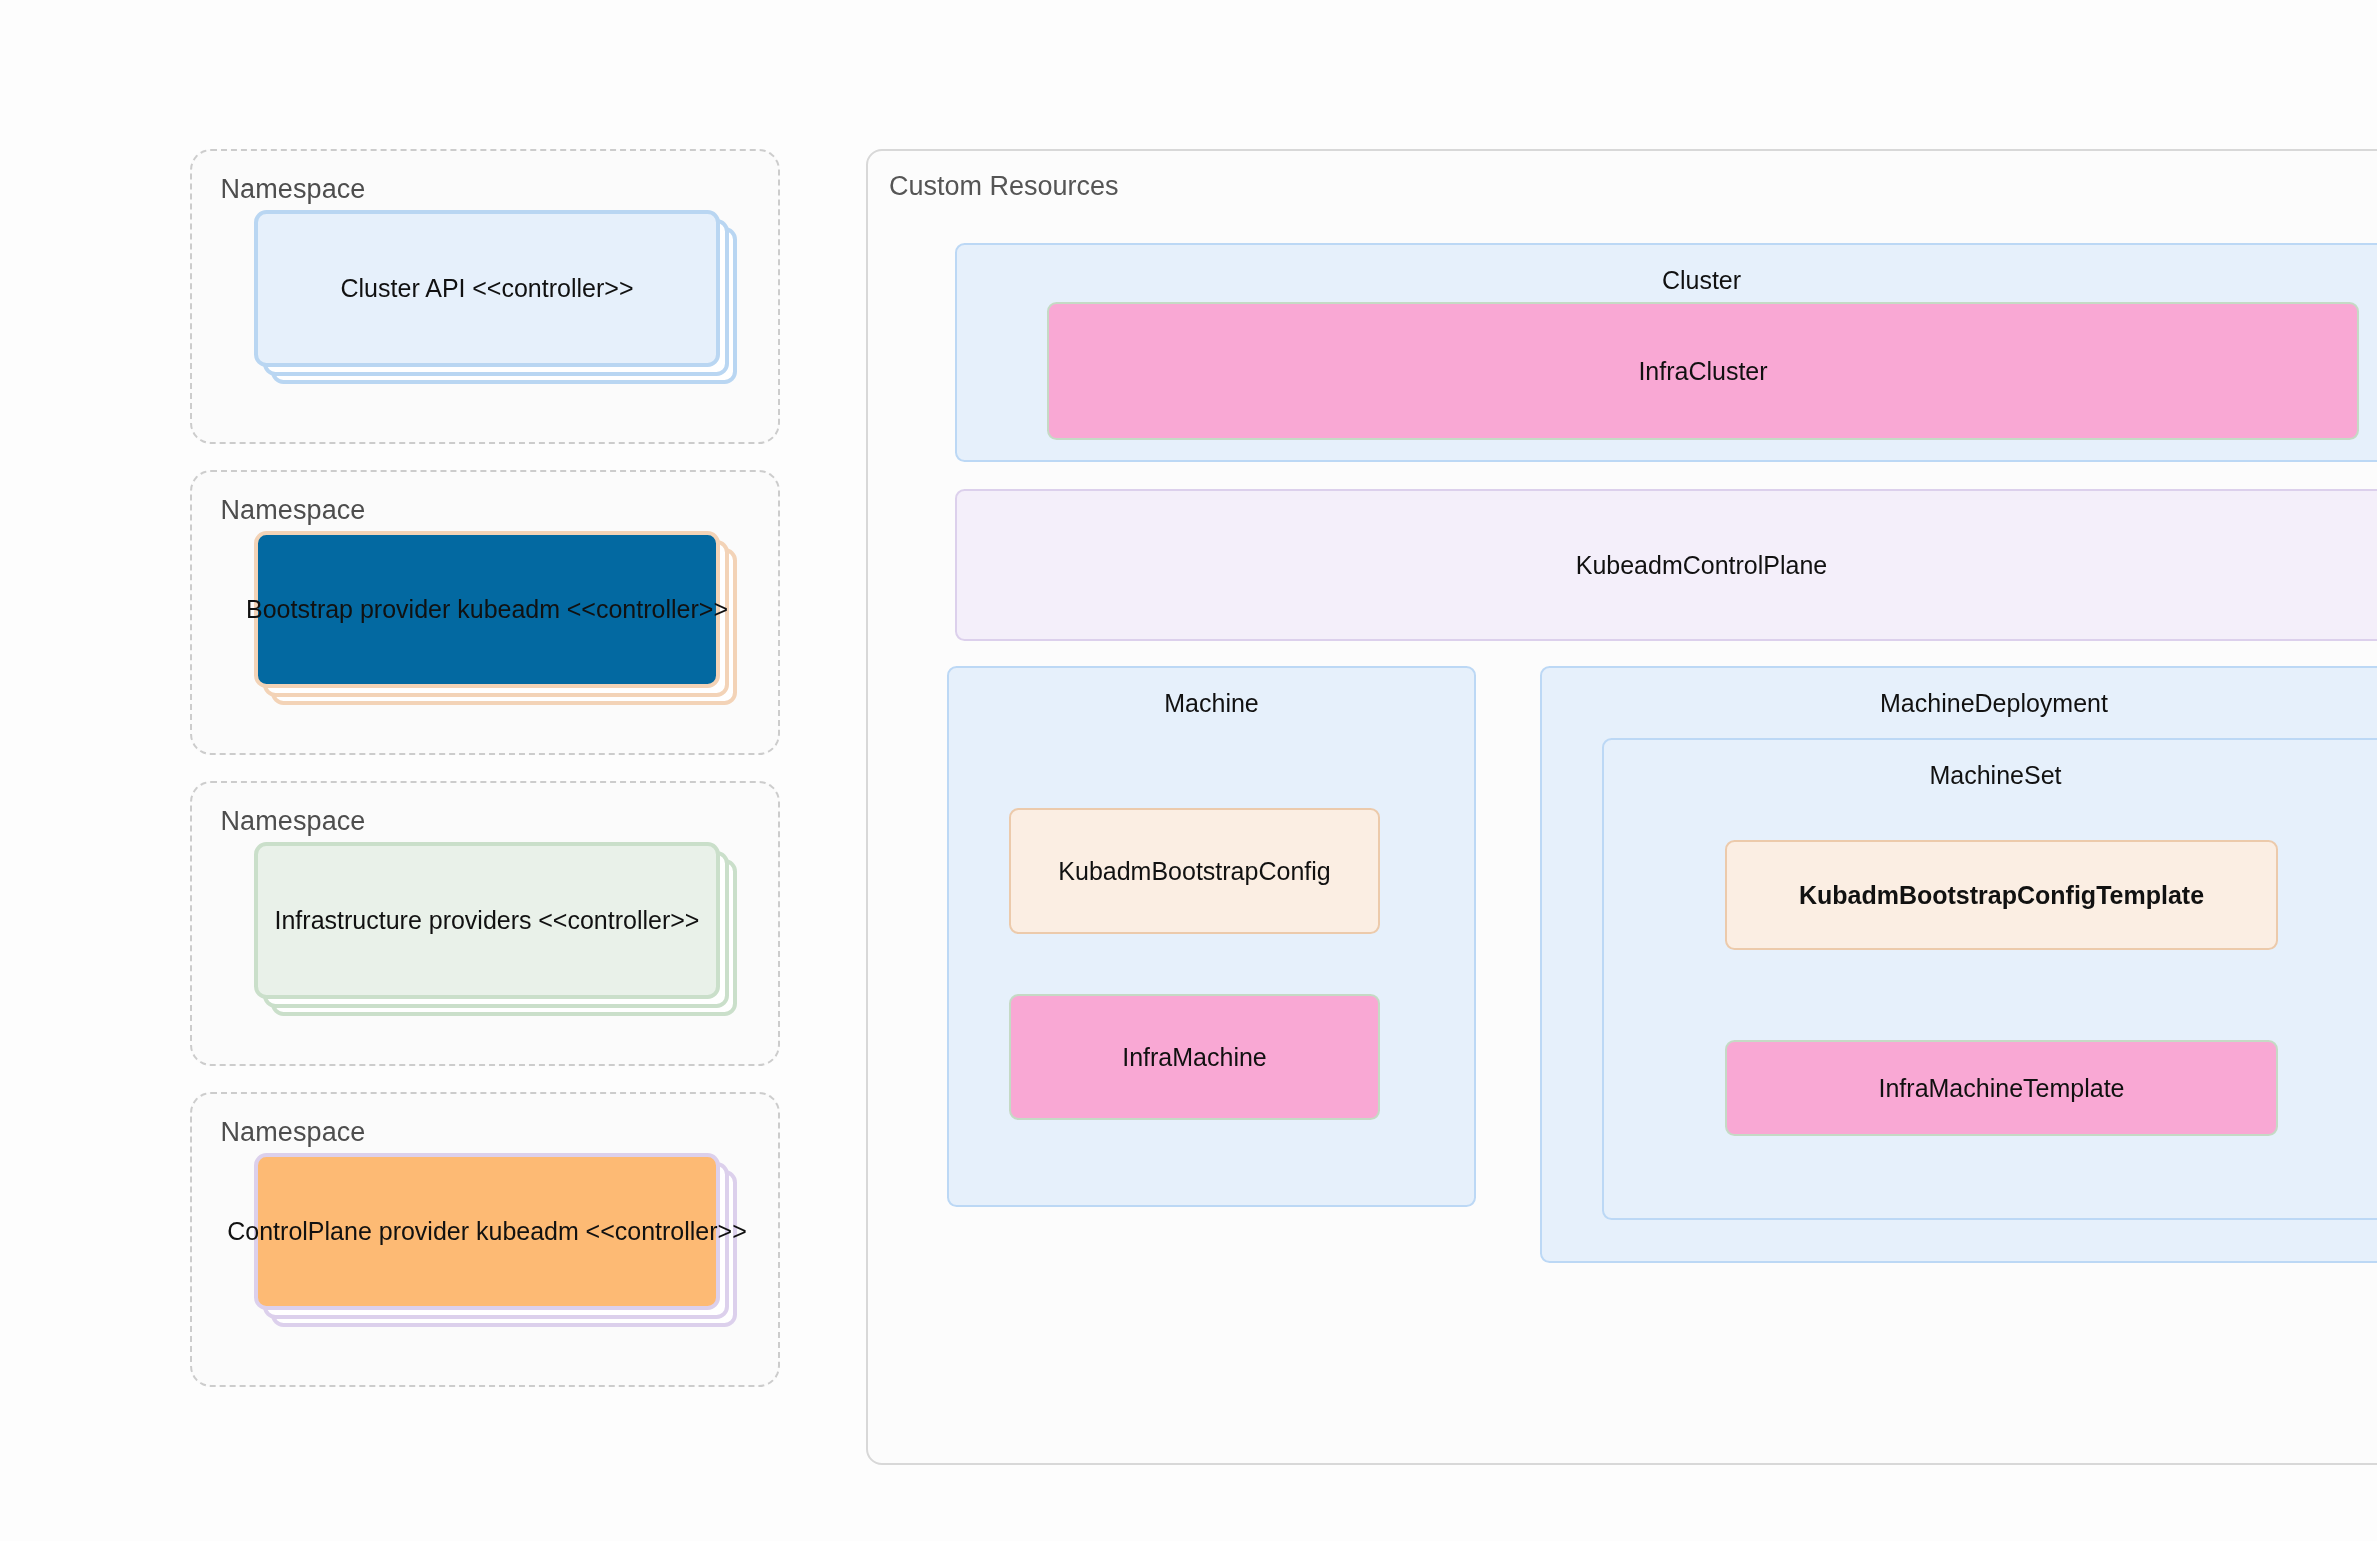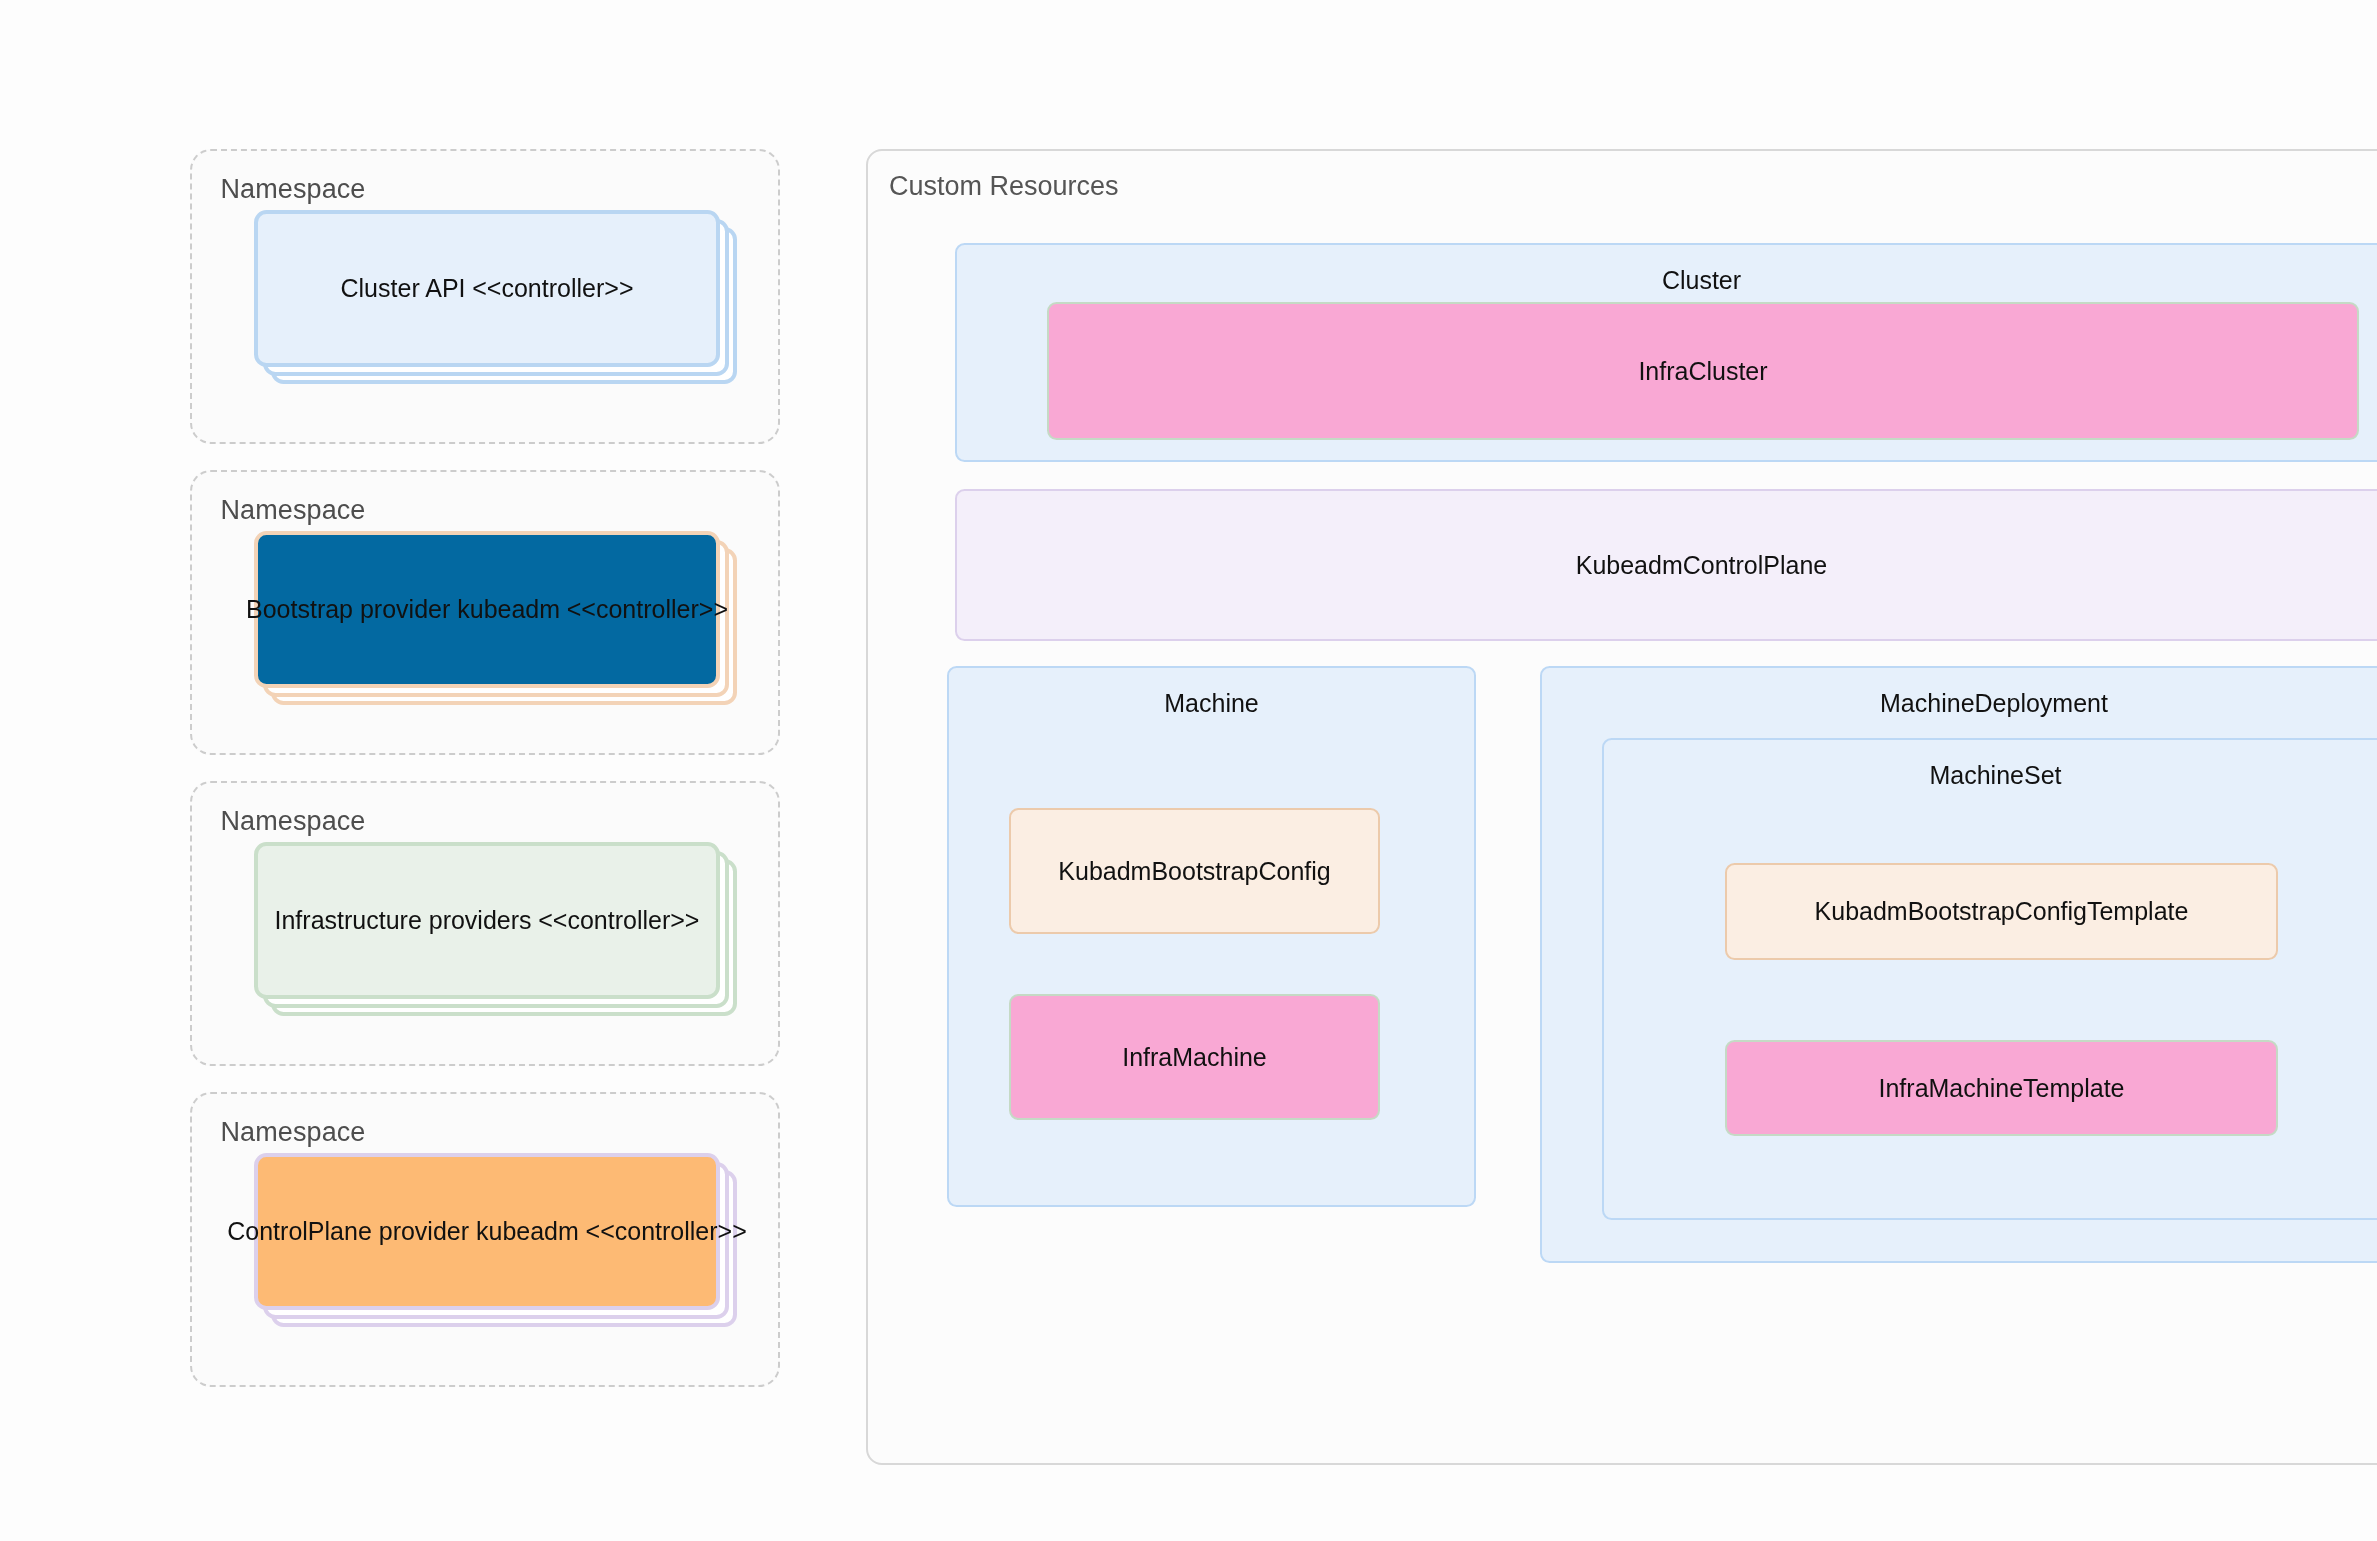--- a/index.html
+++ b/index.html
@@ -170,21 +170,21 @@
   #machine-box   { left: 79px; top: 515px; width: 529px; height: 541px; }
   #machine-label { top: 21px; }
   #kubadm-bootstrap-config-box { left: 60px; top: 140px; width: 371px; height: 126px; }
   #infra-machine-box           { left: 60px; top: 326px; width: 371px; height: 126px; }
 
   
   #machinedeployment-box   { left: 672px; top: 515px; width: 908px; height: 597px; }
   #machinedeployment-label { top: 21px; }
   #machineset-box          { left: 60px; top: 70px; width: 787px; height: 482px; }
   #machineset-label        { top: 21px; }
-  #kubadm-bootstrap-config-template-box { left: 121px; top: 123px; width: 553px; height: 97px; }
+  #kubadm-bootstrap-config-template-box { left: 121px; top: 100px; width: 553px; height: 110px; font-weight: bold; }
   #infra-machine-template-box           { left: 121px; top: 300px; width: 553px; height: 96px; }
 </style>
 </head>
 <body>
 
 <div id="canvas">
 
   <div id="namespace-column">
 
     <div class="namespace-box ns-0 theme-blue">

